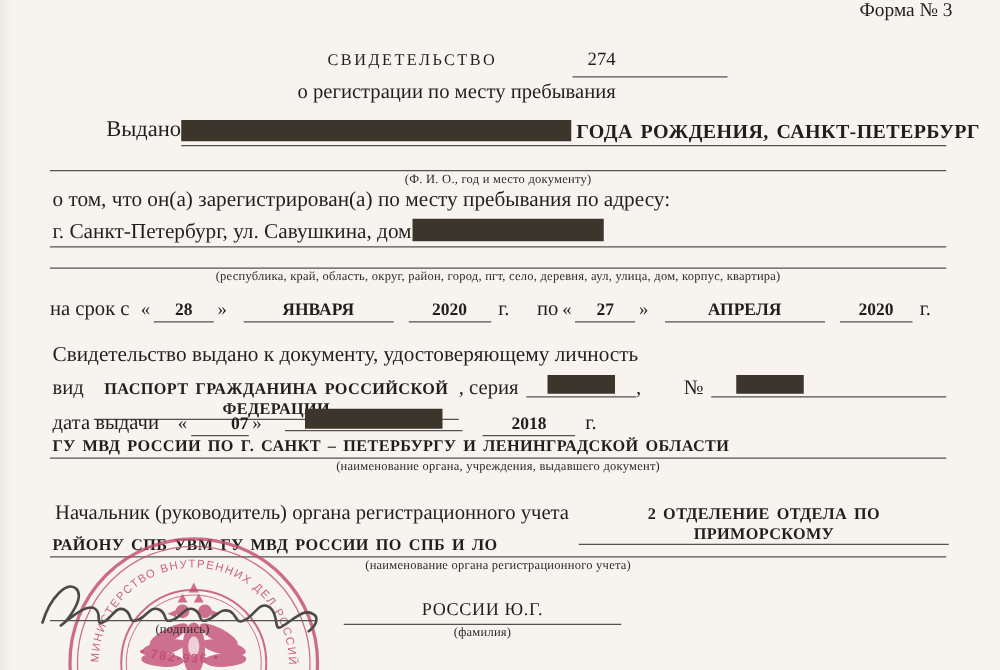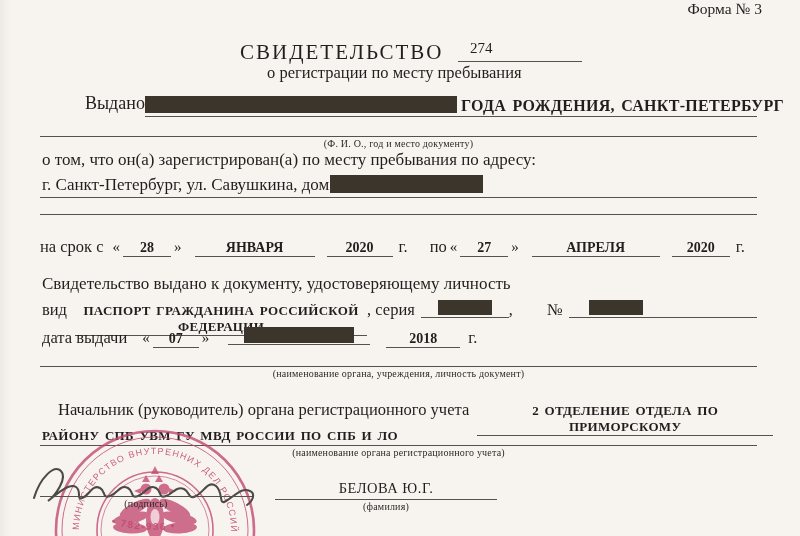--- a/index.html
+++ b/index.html
@@ -21,37 +21,38 @@
   .row{display:flex;align-items:baseline;}
   .q{font-size:15px;padding:0 3px;}
 </style>
 </head>
 <body>
 
 <div id="doc">
 
   <div class="abs" style="right:38px;top:0;font-size:15.5px;">Форма № 3</div>
 
-  <div class="abs" style="left:240px;top:40px;font-size:21px;letter-spacing:2px;">СВИДЕТЕЛЬСТВО</div>
+  <div class="abs" style="left:262px;top:40px;font-size:13px;letter-spacing:2px;">СВИДЕТЕЛЬСТВО</div>
   <div class="abs ul" style="left:458px;top:40px;width:112px;height:21px;font-size:15px;padding-left:12px;">274</div>
-  <div class="abs" style="left:238px;top:63px;font-size:16.5px;margin-left:29px;">о регистрации по месту пребывания</div>
+  <div class="abs" style="left:238px;top:63px;font-size:16.5px;">о регистрации по месту пребывания</div>
 
   <div class="abs" style="left:85px;top:93px;font-size:18px;">Выдано</div>
   <div class="abs redbar" style="left:145px;top:96px;width:312px;height:17px;"></div>
   <div class="abs bold-caps" style="left:461px;top:97px;">ГОДА РОЖДЕНИЯ, САНКТ-ПЕТЕРБУРГ</div>
   <div class="abs line" style="left:145px;top:116px;width:612px;"></div>
 
   <div class="abs line" style="left:40px;top:136px;width:717px;border-top-width:1.4px;"></div>
   <div class="abs caption" style="left:40px;top:138px;width:717px;">(Ф. И. О., год и место документу)</div>
 
   <div class="abs plain" style="left:42px;top:175px;">г. Санкт-Петербург, ул. Савушкина, дом</div>
   <div class="abs plain" style="left:42px;top:150px;">о том, что он(а) зарегистрирован(а) по месту пребывания по адресу:</div>
   <div class="abs redbar" style="left:330px;top:175px;width:153px;height:18px;"></div>
   <div class="abs line" style="left:40px;top:197px;width:717px;"></div>
   <div class="abs line" style="left:40px;top:214px;width:717px;"></div>
+  <div class="abs caption" style="left:40px;top:216px;width:717px;">(республика, край, область, округ, район, город, пгт, село, деревня, аул, улица, дом, корпус, квартира)</div>
 
   <div class="abs row" style="left:40px;top:237px;width:720px;font-size:16.5px;">
     <span>на срок с</span>
     <span class="q" style="margin-left:6px;">«</span>
     <span class="cell" style="width:48px;">28</span>
     <span class="q">»</span>
     <span class="cell" style="width:120px;margin-left:10px;">ЯНВАРЯ</span>
     <span class="cell" style="width:66px;margin-left:12px;">2020</span>
     <span style="margin-left:6px;">г.</span>
     <span style="margin-left:22px;font-family:Liberation Serif, serif;">по</span>
@@ -71,31 +72,32 @@
     <span>, серия</span>
     <span class="cell" style="width:88px;margin-left:6px;height:19px;"><span class="redbar" style="width:54px;height:15px;margin-top:2px;"></span></span>
     <span>,</span>
     <span style="margin-left:34px;">№</span>
     <span class="cell" style="flex:1;margin-left:6px;height:19px;text-align:left;"><span class="redbar" style="width:54px;height:15px;margin-left:20px;margin-top:2px;"></span></span>
   </div>
 
   <div class="abs row" style="left:42px;top:325px;font-size:16.5px;">
     <span>дата выдачи</span>
     <span class="q" style="margin-left:12px;">«</span>
-    <span class="cell" style="width:46px;">07</span>
+    <span class="cell" style="width:46px;text-align:right;">07</span>
     <span class="q">»</span>
     <span class="cell" style="width:142px;margin-left:16px;height:19px;"><span class="redbar" style="width:110px;height:16px;margin-top:2px;"></span></span>
     <span class="cell" style="width:74px;margin-left:16px;">2018</span>
     <span style="margin-left:8px;">г.</span>
   </div>
 
+  <div class="abs bold-caps" style="left:42px;top:349px;font-size:13px;">ГУ  МВД  РОССИИ  ПО  Г. САНКТ – ПЕТЕРБУРГУ  И  ЛЕНИНГРАДСКОЙ  ОБЛАСТИ</div>
   <div class="abs line" style="left:40px;top:366px;width:717px;"></div>
-  <div class="abs caption" style="left:40px;top:368px;width:717px;">(наименование органа, учреждения, личность документ)</div>
+  <div class="abs caption" style="left:40px;top:368px;width:717px;">(наименование органа, учреждения, выдавшего документ)</div>
 
-  <div class="abs row" style="left:58px;top:400px;width:715px;font-size:16.5px;">
+  <div class="abs row" style="left:44px;top:400px;width:715px;font-size:16.5px;">
     <span>Начальник (руководитель) органа регистрационного учета</span>
     <span class="cell bold-caps" style="flex:1;margin-left:8px;font-size:13px;">2 ОТДЕЛЕНИЕ ОТДЕЛА  ПО ПРИМОРСКОМУ</span>
   </div>
   <div class="abs bold-caps" style="left:42px;top:428px;font-size:13px;">РАЙОНУ СПБ УВМ  ГУ  МВД РОССИИ  ПО СПБ  И  ЛО</div>
   <div class="abs line" style="left:40px;top:445px;width:717px;"></div>
   <div class="abs caption" style="left:40px;top:447px;width:717px;">(наименование органа регистрационного учета)</div>
 
   <svg class="abs" style="left:45px;top:418px;" width="215" height="118" viewBox="0 0 215 118">
     <g stroke="#c24972" fill="none" opacity="0.8">
       <circle cx="110" cy="112" r="99" stroke-width="2.6"></circle>
@@ -140,17 +142,17 @@
     <path d="M6 42 C12 22 26 8 33 15 C40 22 27 40 20 45 C31 36 42 27 48 31
              C54 35 48 44 54 42 C62 39 64 28 72 32 C78 35 74 43 82 40
              C90 37 92 28 100 32 C106 35 102 43 110 40 C118 37 120 28 128 32
              C134 35 130 43 138 40 C146 37 148 30 156 33 C162 36 160 44 168 40
              C176 36 180 24 188 30 C196 37 190 50 198 45 C208 39 214 31 222 35
              C227 37 226 44 219 49" fill="none" stroke="#4c4a45" stroke-width="2.1" stroke-linecap="round"></path>
   </svg>
   <div class="abs line" style="left:40px;top:496px;width:212px;"></div>
   <div class="abs caption" style="left:40px;top:498px;width:212px;">(подпись)</div>
 
-  <div class="abs" style="left:275px;top:480px;width:222px;text-align:center;font-size:14.5px;letter-spacing:.5px;">БЕЛОВА  Ю.Г.</div>
+  <div class="abs" style="left:275px;top:480px;width:222px;text-align:center;font-size:14.5px;letter-spacing:.5px;">РОССИИ  Ю.Г.</div>
   <div class="abs line" style="left:275px;top:499px;width:222px;"></div>
   <div class="abs caption" style="left:275px;top:501px;width:222px;">(фамилия)</div>
 
 </div>
 
 </body></html>

